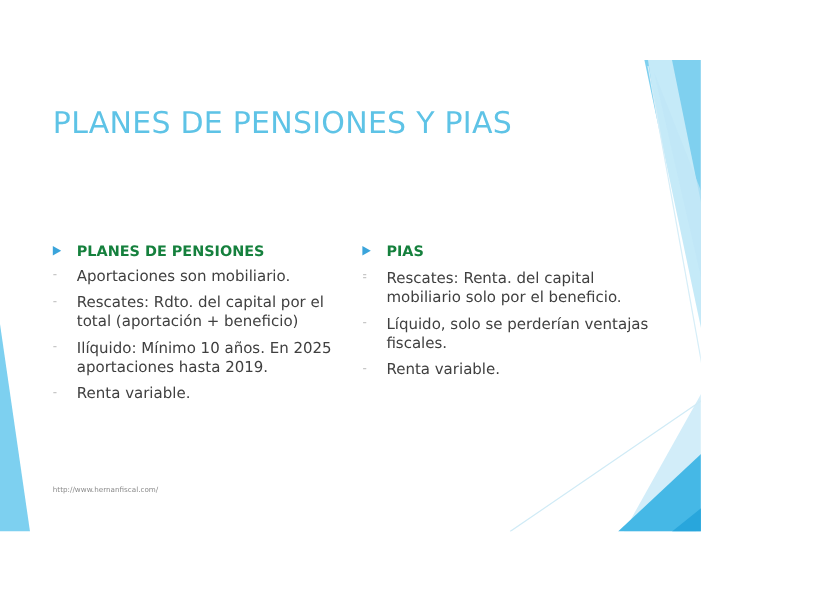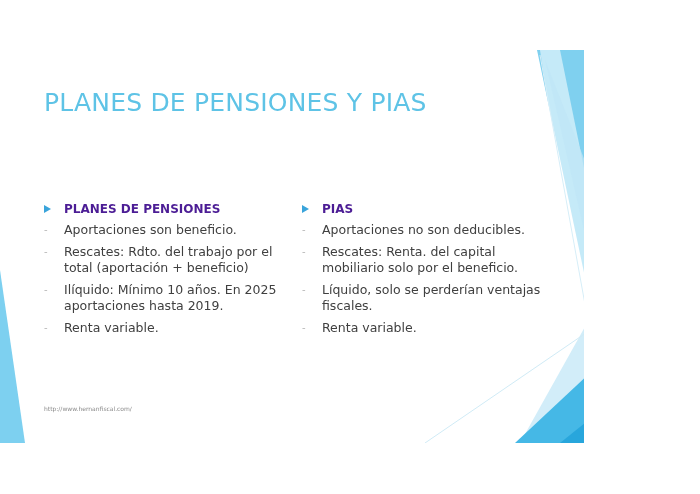--- a/index.html
+++ b/index.html
@@ -56,21 +56,21 @@
       width: 0;
       height: 0;
       border-top: 4px solid transparent;
       border-bottom: 4px solid transparent;
       border-left: 7px solid #3aa4db;
       margin-right: 13px;
     }
     .heading .label {
       font-size: 12px;
       font-weight: bold;
-      color: #4c1d95;
+      color: #15803d;
     }
     .item {
       position: relative;
       padding-left: 20px;
       font-size: 12.5px;
       line-height: 16px;
       color: #404040;
       margin-bottom: 6px;
     }
     .item .dash {
@@ -113,44 +113,43 @@
 
   <div class="title">PLANES DE PENSIONES Y PIAS</div>
 
   <div class="col col-left">
     <div class="heading">
       <span class="arrow"></span>
       <span class="label">PLANES DE PENSIONES</span>
     </div>
     <div class="item">
       <span class="dash">-</span>
-      <span>Aportaciones son beneficio.</span>
+      <span>Aportaciones son mobiliario.</span>
     </div>
     <div class="item">
       <span class="dash">-</span>
-      <span>Rescates: Rdto. del trabajo por el total (aportación + beneficio)</span>
+      <span>Rescates: Rdto. del capital por el total (aportación + beneficio)</span>
     </div>
     <div class="item">
       <span class="dash">-</span>
       <span>Ilíquido: Mínimo 10 años. En 2025 aportaciones hasta 2019.</span>
     </div>
     <div class="item">
       <span class="dash">-</span>
       <span>Renta variable.</span>
     </div>
   </div>
 
   <div class="col col-right">
     <div class="heading">
       <span class="arrow"></span>
       <span class="label">PIAS</span>
     </div>
     <div class="item">
       <span class="dash">-</span>
-      <span>Aportaciones no son deducibles.</span>
     </div>
     <div class="item">
       <span class="dash">-</span>
       <span>Rescates: Renta. del capital mobiliario solo por el beneficio.</span>
     </div>
     <div class="item">
       <span class="dash">-</span>
       <span>Líquido, solo se perderían ventajas fiscales.</span>
     </div>
     <div class="item">

